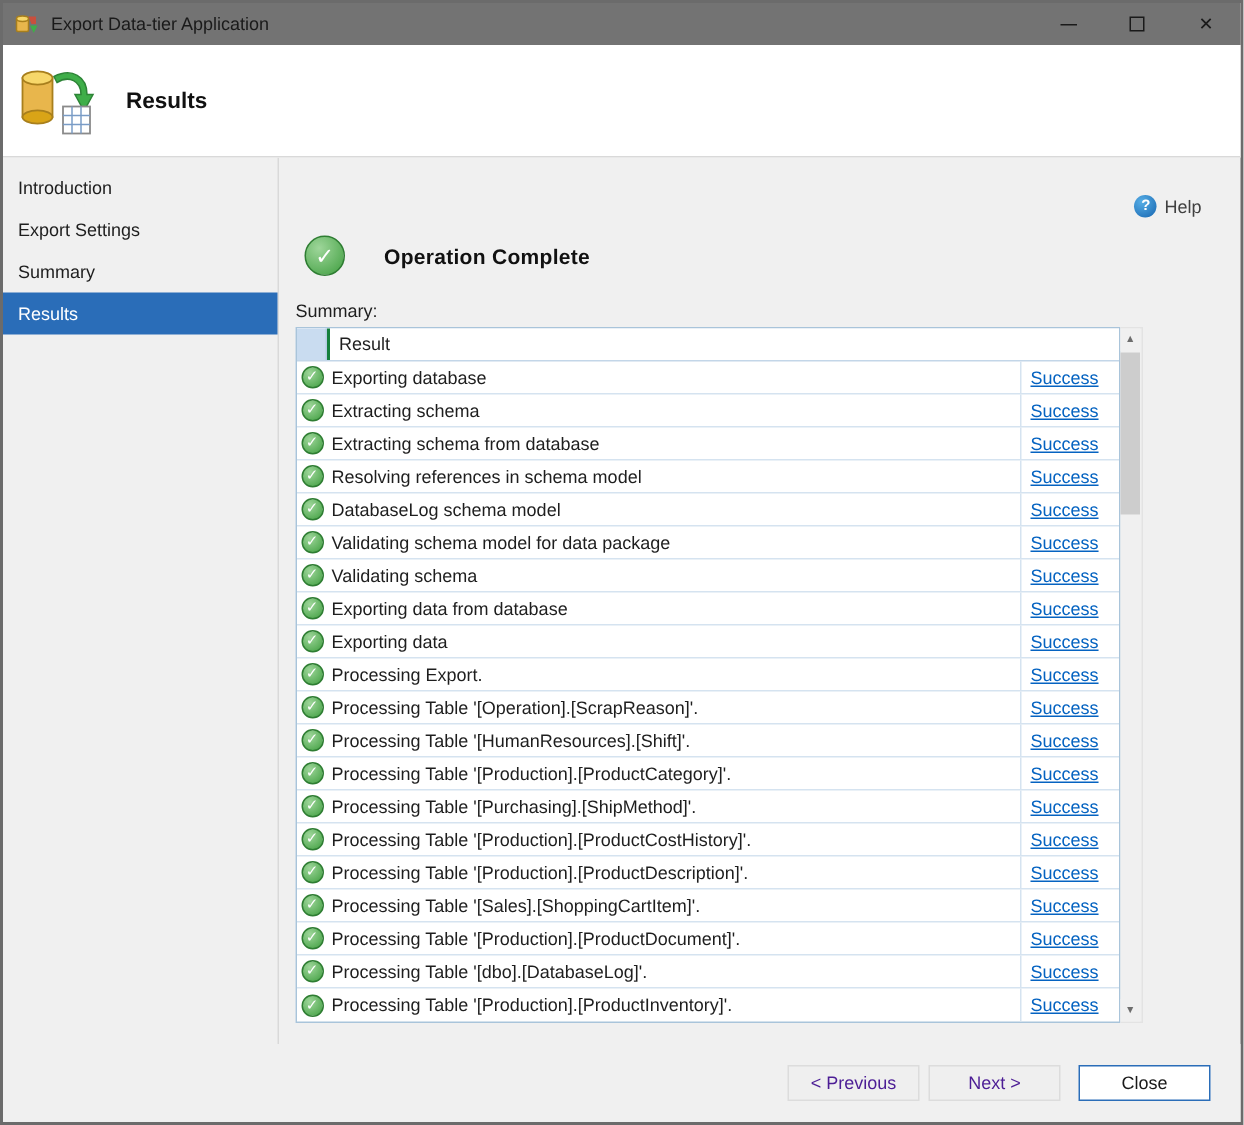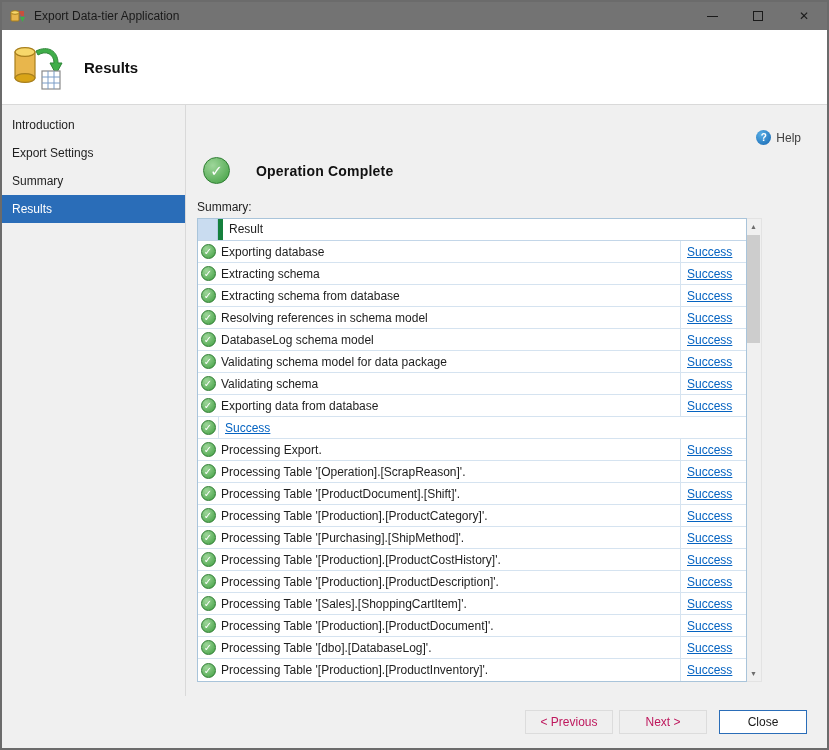--- a/index.html
+++ b/index.html
@@ -82,21 +82,21 @@
 
   
   .table-zone { display: flex; align-items: stretch; }
   .grid {
     width: 550px; background: #ffffff;
     border: 1px solid #a9c4da;
   }
   .grid-header { display: flex; height: 22px; border-bottom: 1px solid #c3d6e8; background: #ffffff; }
   .hcell-icon { width: 20px; background: #c9dcf0; border-right: 1px solid #b3cce2; flex: 0 0 auto; }
   .hcell-name { flex: 1 1 auto; line-height: 21px; padding-left: 8px; color: #1e1e1e; }
-  .hcell-result { width: 70px; flex: 0 0 auto; border-left: 5px solid #15803d; line-height: 21px; padding-left: 6px; }
+  .hcell-result { width: 70px; flex: 0 0 auto; border-left: 2px solid #15803d; line-height: 21px; padding-left: 6px; }
   .grid-row { display: flex; height: 22px; border-bottom: 1px solid #d5e3f0; align-items: center; }
   .grid-row:last-child { border-bottom: none; }
   .cell-icon { width: 20px; flex: 0 0 auto; display: flex; align-items: center; justify-content: center; }
   .cell-name { flex: 1 1 auto; padding-left: 3px; white-space: nowrap; overflow: hidden; }
   .cell-result { width: 66px; flex: 0 0 auto; border-left: 1px solid #d5e3f0; padding-left: 6px; align-self: stretch; display: flex; align-items: center; }
   .link { color: #0563c1; text-decoration: underline; cursor: pointer; }
 
   .scrollbar {
     width: 15px; flex: 0 0 auto; background: #f0f0f0; position: relative;
     border: 1px solid #e3e3e3; border-left: none;
@@ -114,21 +114,21 @@
   .footer {
     height: 52px; flex: 0 0 auto; background: #f0f0f0;
     display: flex; align-items: center; justify-content: flex-end;
     padding-right: 20px; gap: 6px;
   }
   .btn {
     width: 88px; height: 24px; font-size: 12px;
     display: inline-flex; align-items: center; justify-content: center;
     font-family: inherit;
   }
-  .btn.disabled { background: #efefef; border: 1px solid #dcdcdc; color: #be185d; }
+  .btn.disabled { background: #efefef; border: 1px solid #dcdcdc; color: #4c1d95; }
   .btn.primary { background: #ffffff; border: 1px solid #2a6db8; color: #1a1a1a; margin-left: 6px; cursor: pointer; }
 </style>
 </head>
 <body>
 
 <div class="dialog">
 
   <div class="titlebar">
     <svg class="titlebar-icon" viewBox="0 0 17 17">
       <rect x="1" y="4" width="8" height="9" rx="1" fill="#e8b64c" stroke="#a87f1d" stroke-width="1"></rect>
@@ -260,20 +260,21 @@
                 </div>
                 <div class="cell-name">Exporting data from database</div>
                 <div class="cell-result">
                   <a class="link">Success</a>
                 </div>
               </div>
               <div class="grid-row">
                 <div class="cell-icon">
                   <span class="check small"></span>
                 </div>
+                <div class="cell-name">Exporting data</div>
                 <div class="cell-result">
                   <a class="link">Success</a>
                 </div>
               </div>
               <div class="grid-row">
                 <div class="cell-icon">
                   <span class="check small"></span>
                 </div>
                 <div class="cell-name">Processing Export.</div>
                 <div class="cell-result">
@@ -286,21 +287,21 @@
                 </div>
                 <div class="cell-name">Processing Table '[Operation].[ScrapReason]'.</div>
                 <div class="cell-result">
                   <a class="link">Success</a>
                 </div>
               </div>
               <div class="grid-row">
                 <div class="cell-icon">
                   <span class="check small"></span>
                 </div>
-                <div class="cell-name">Processing Table '[ProductDocument].[Shift]'.</div>
+                <div class="cell-name">Processing Table '[HumanResources].[Shift]'.</div>
                 <div class="cell-result">
                   <a class="link">Success</a>
                 </div>
               </div>
               <div class="grid-row">
                 <div class="cell-icon">
                   <span class="check small"></span>
                 </div>
                 <div class="cell-name">Processing Table '[Production].[ProductCategory]'.</div>
                 <div class="cell-result">

